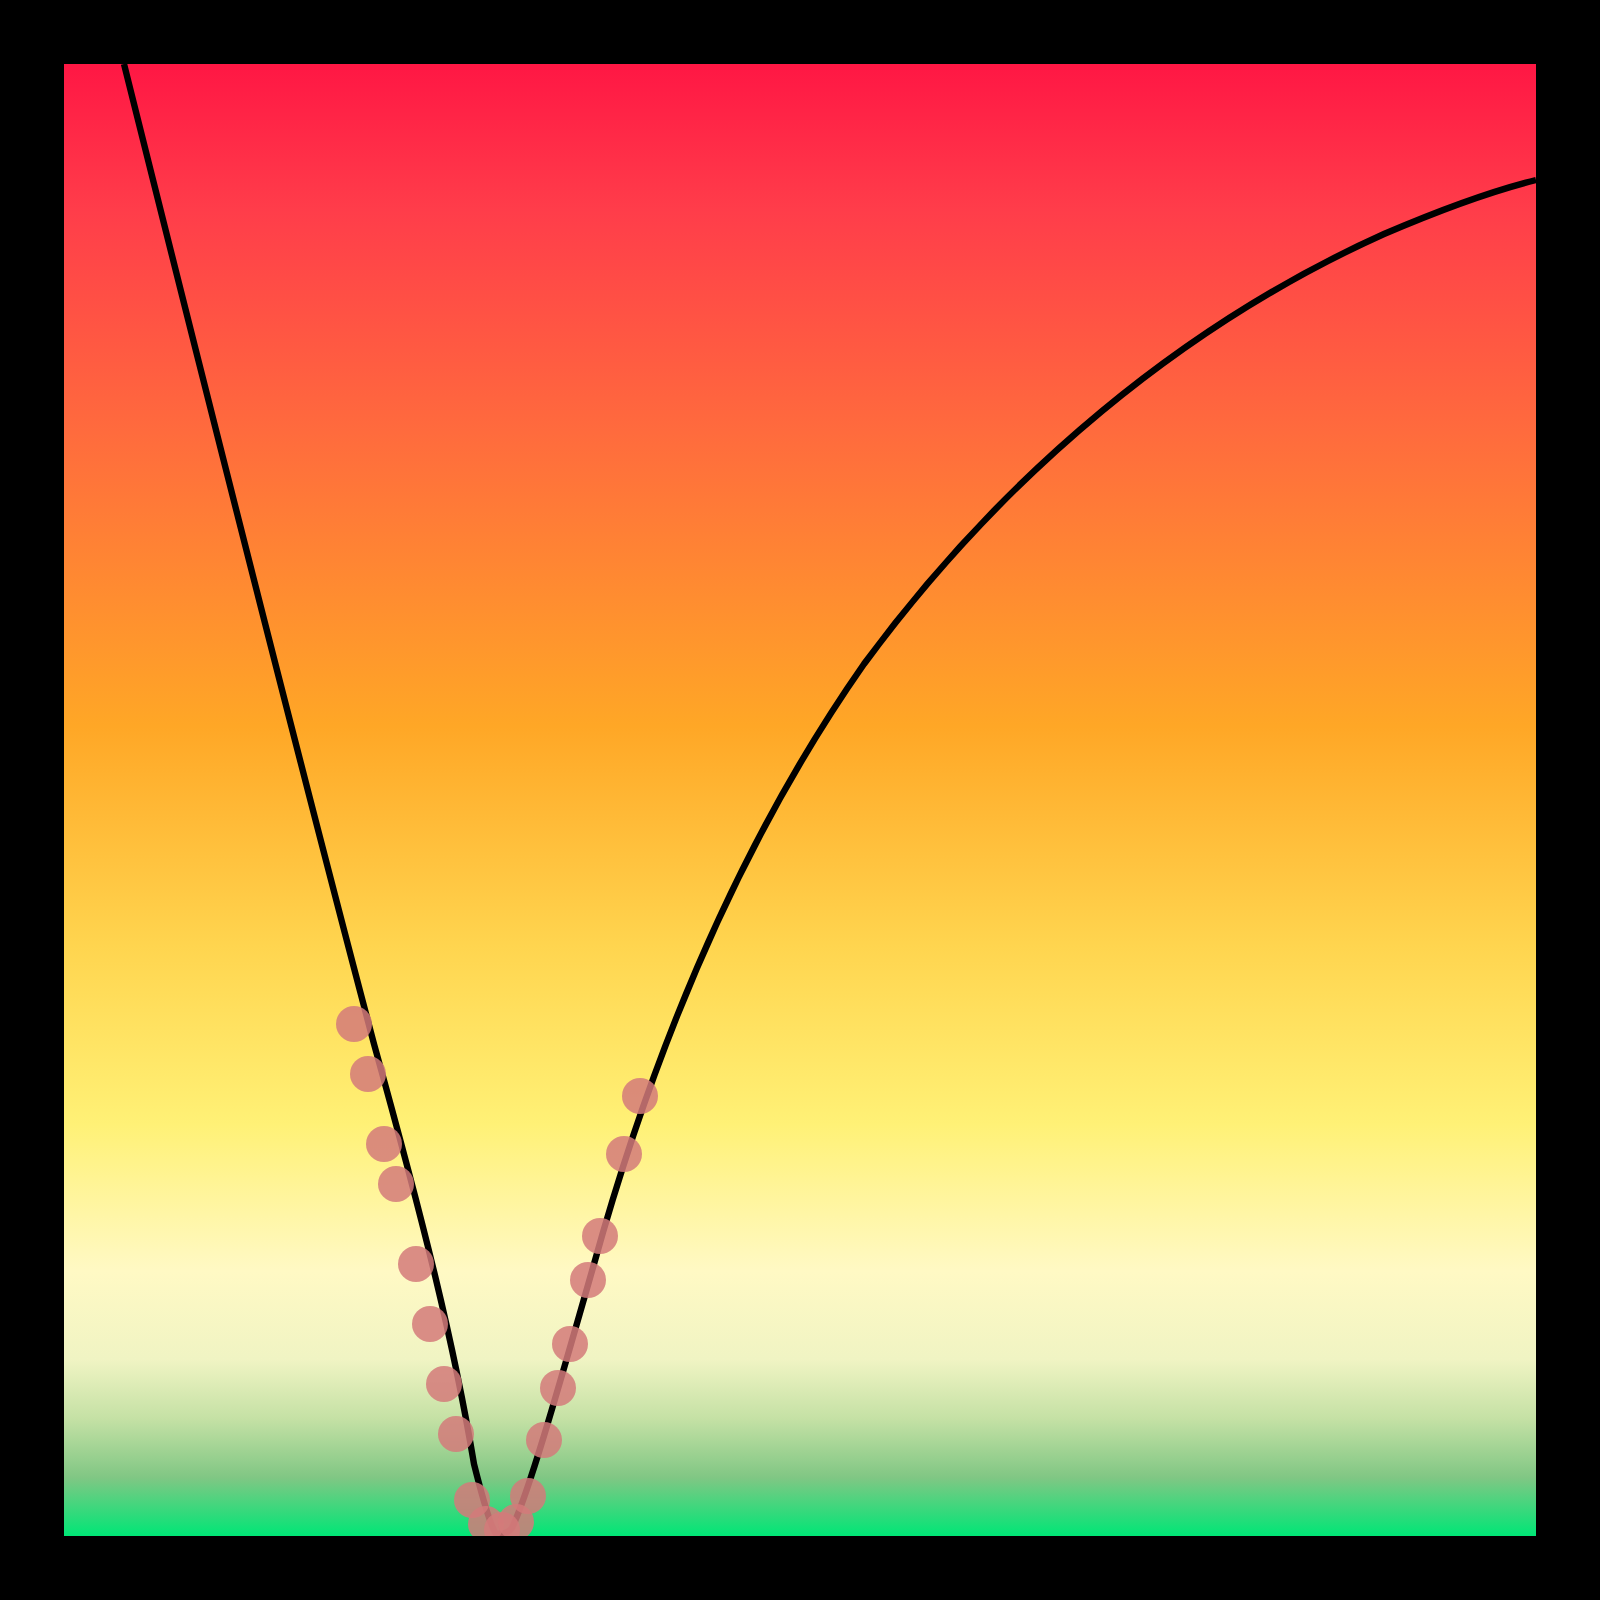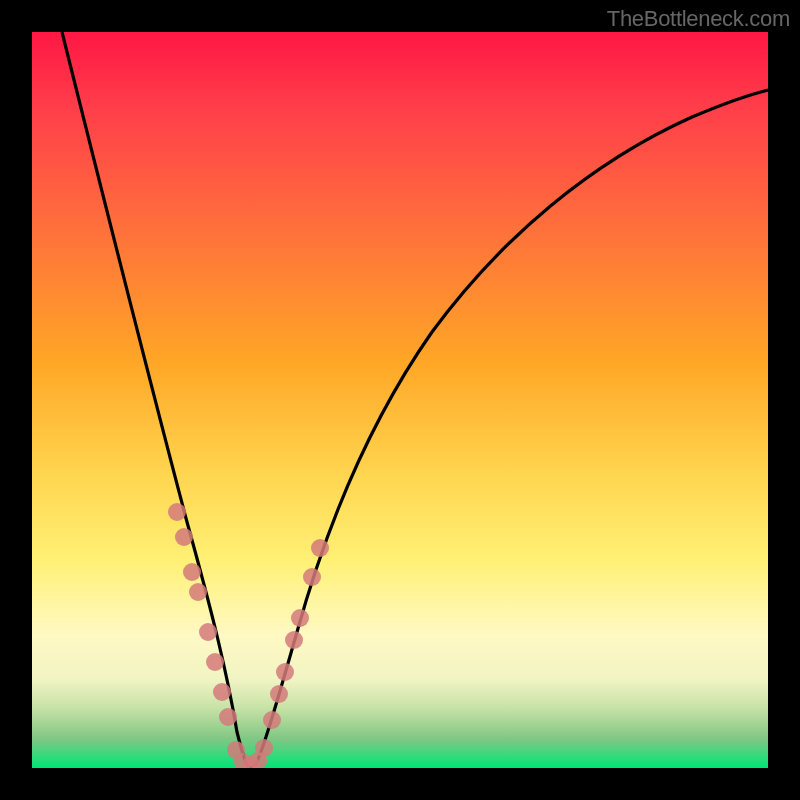--- a/index.html
+++ b/index.html
@@ -92,14 +92,13 @@
         <circle cx="247" cy="662" r="9"></circle>
         <circle cx="253" cy="640" r="9"></circle>
         <circle cx="262" cy="608" r="9"></circle>
         <circle cx="268" cy="586" r="9"></circle>
         <circle cx="280" cy="545" r="9"></circle>
         <circle cx="288" cy="516" r="9"></circle>
       </g>
     </svg>
 
   </div>
-  <div class="watermark">TheBottleneck.com</div>
 </div>
 
 </body></html>

